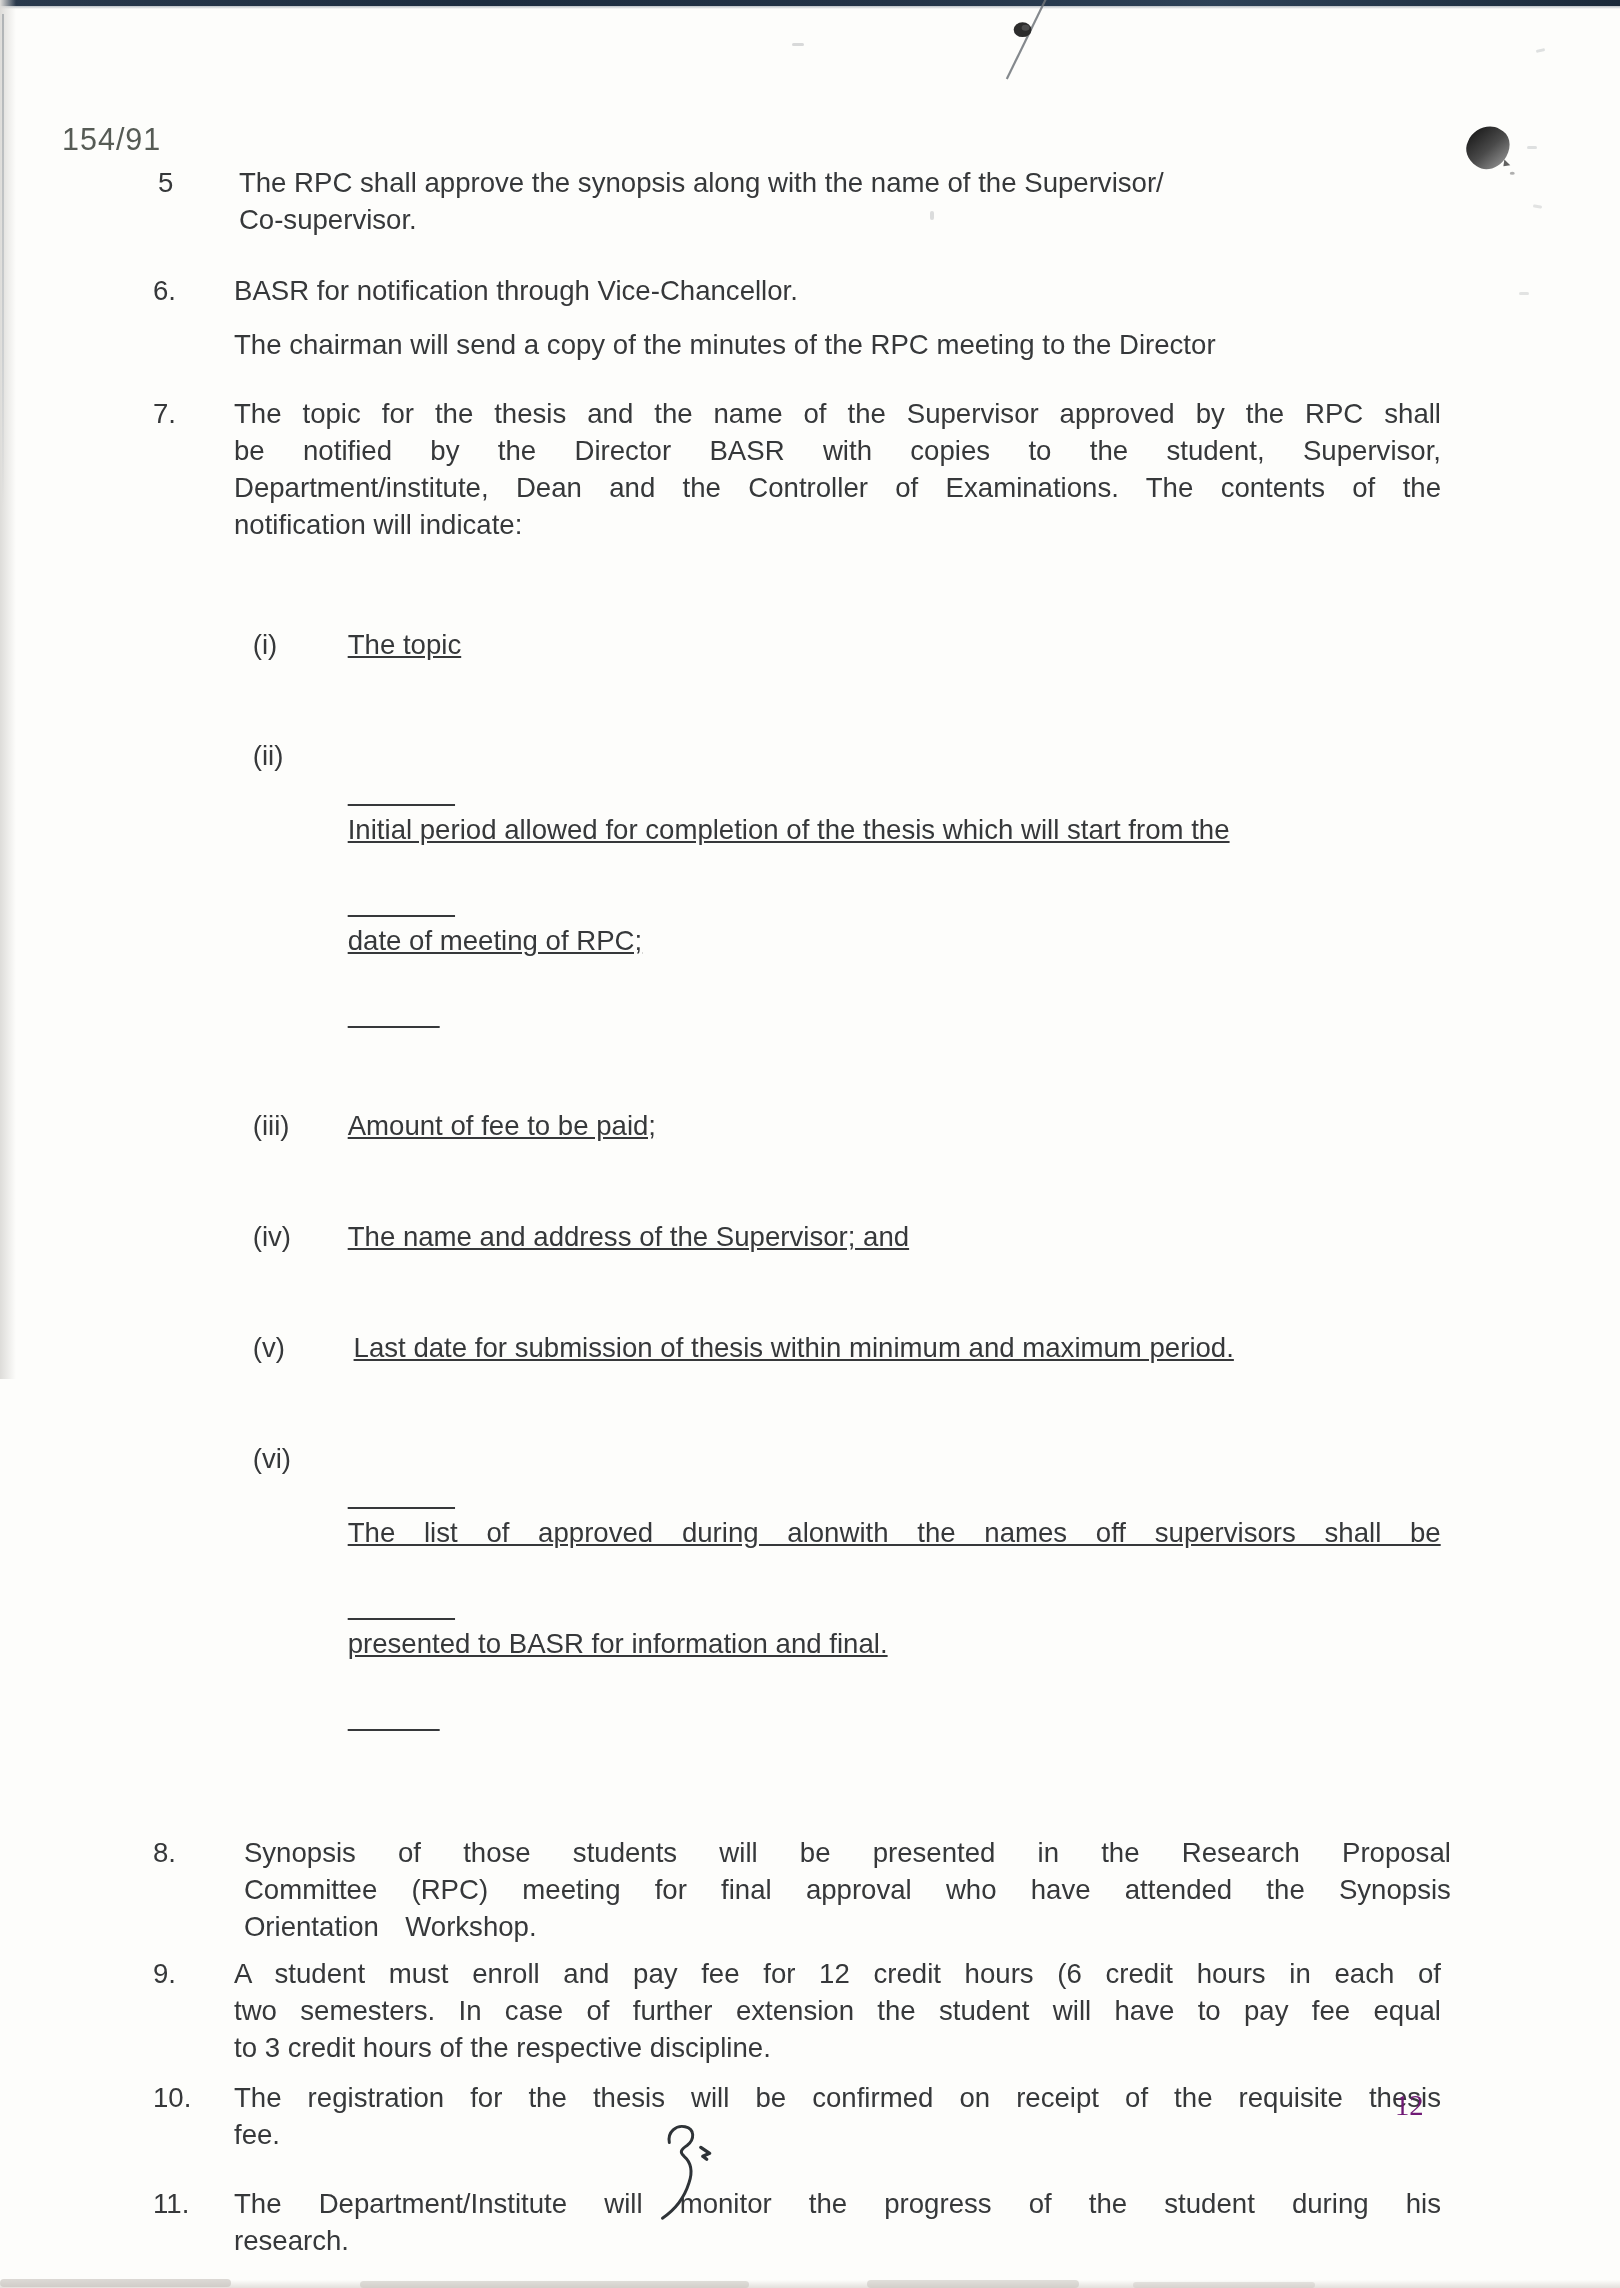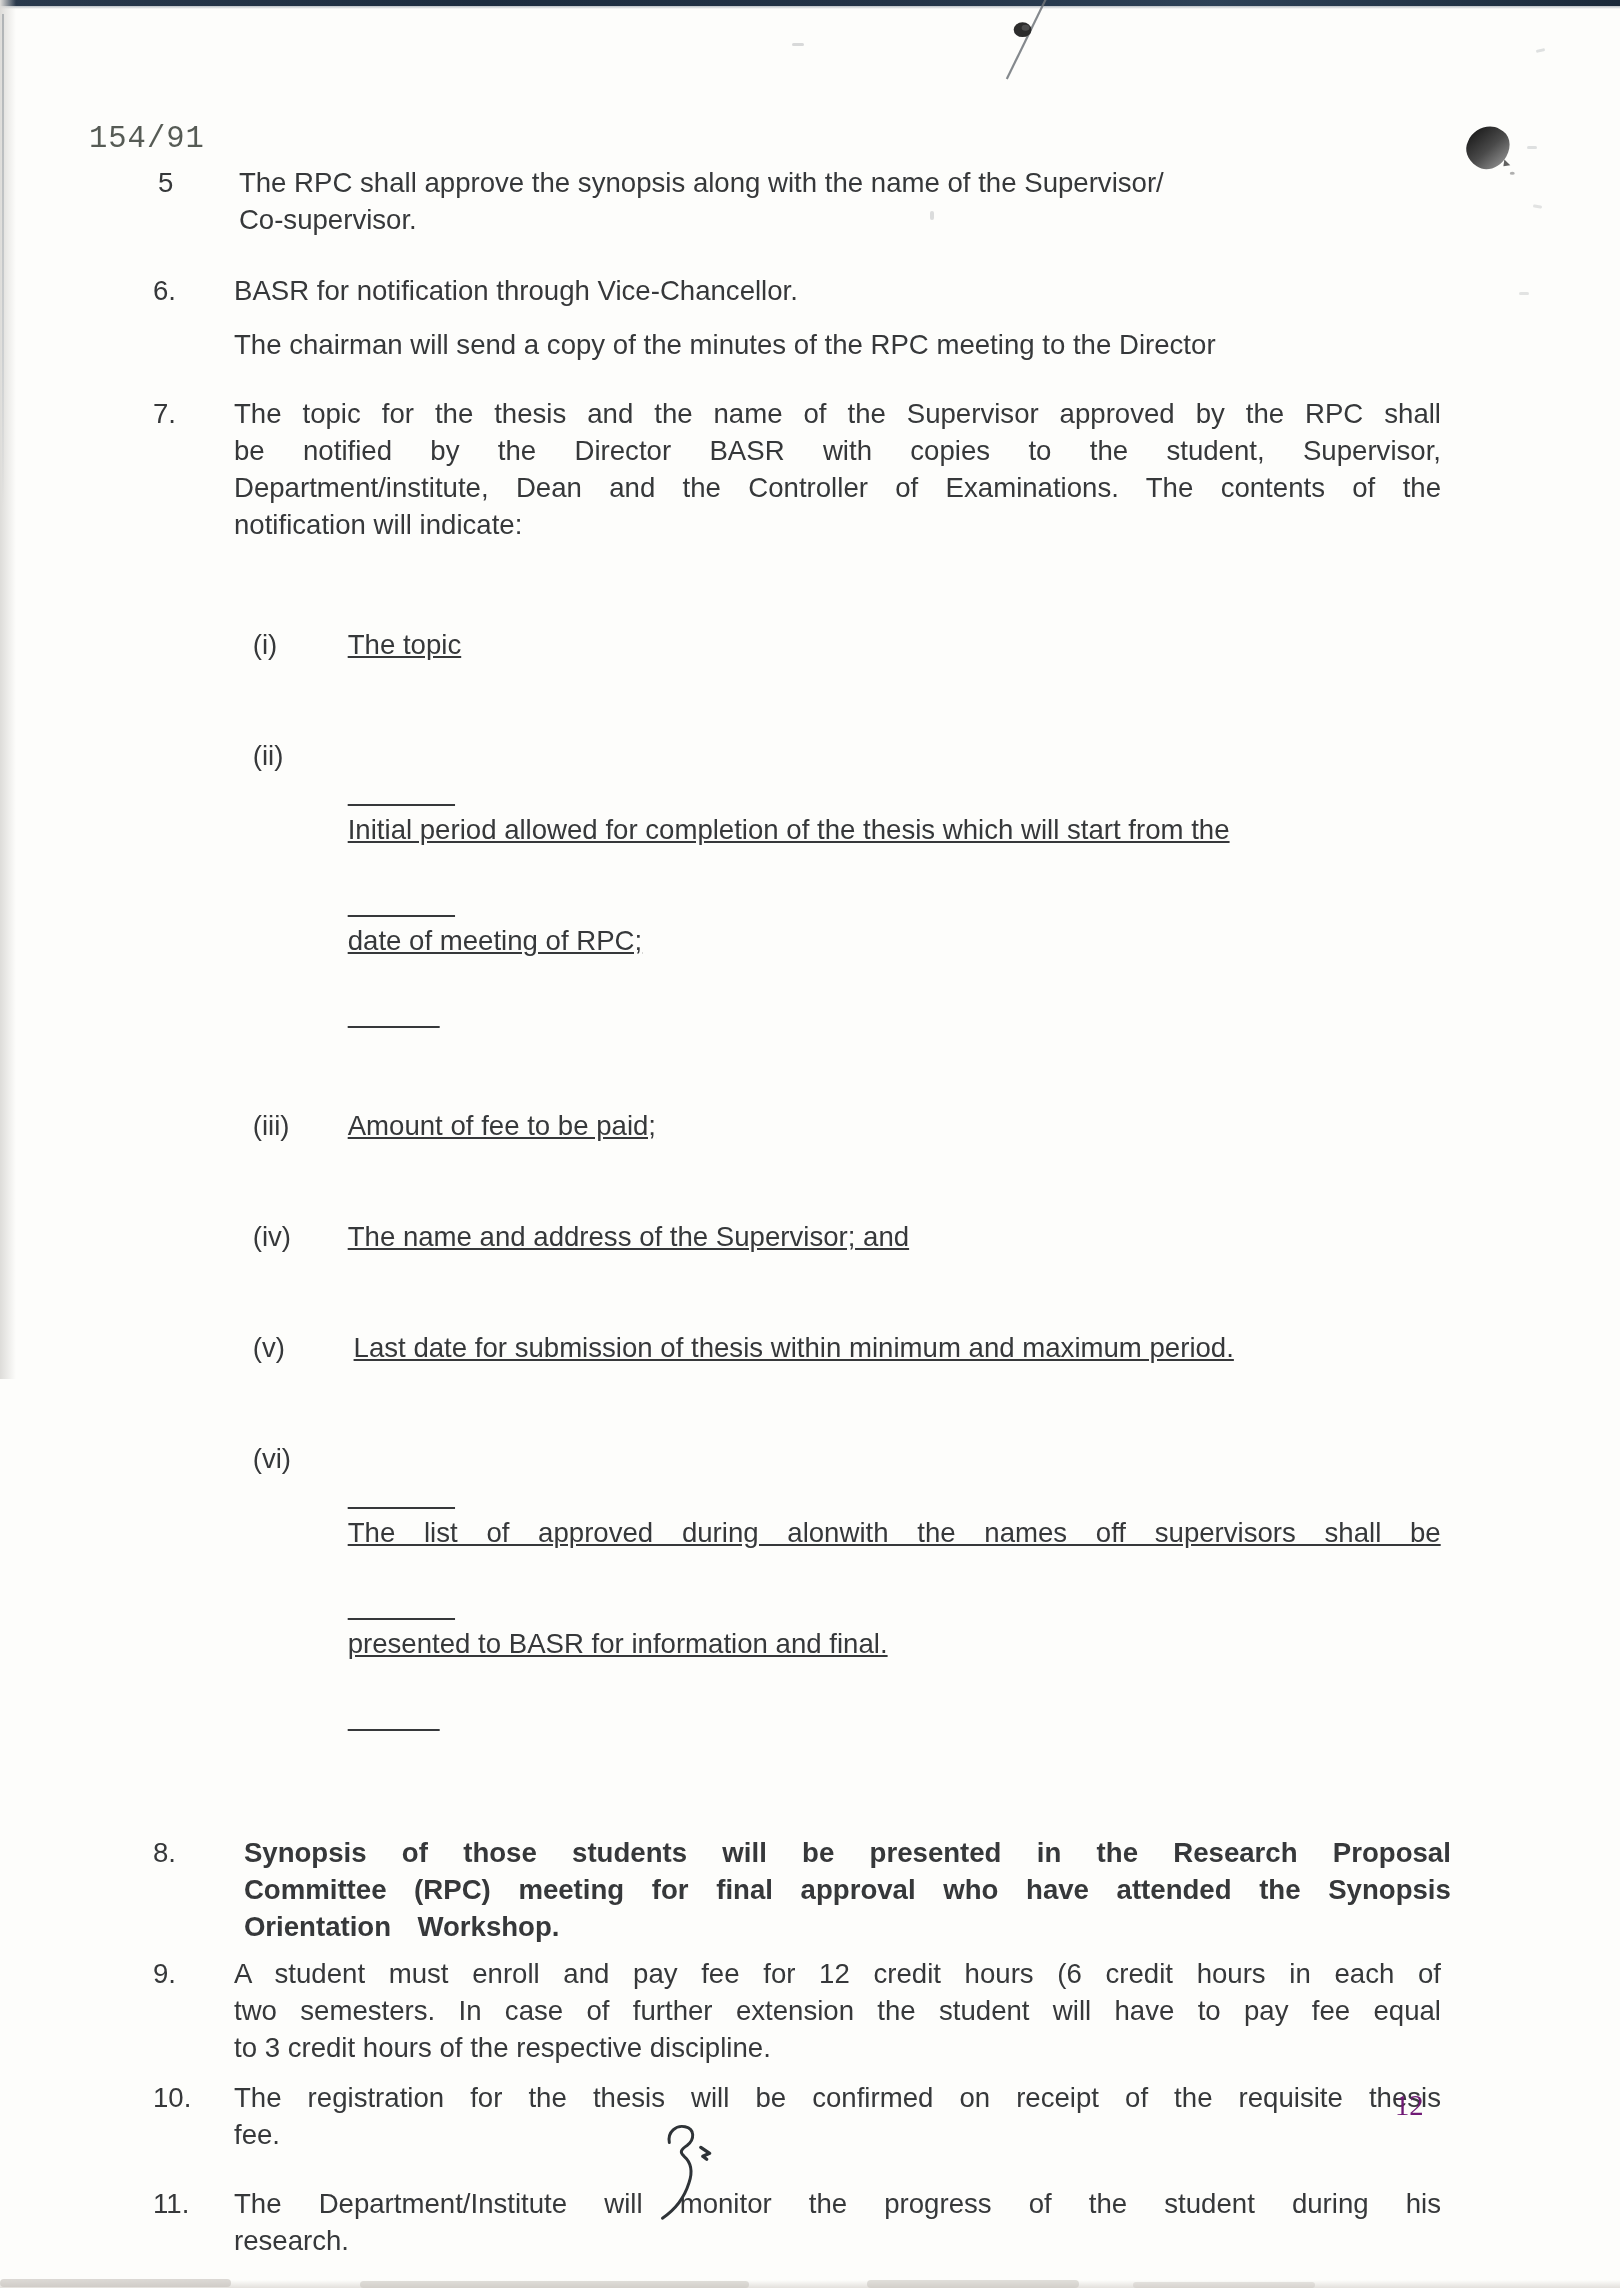--- a/index.html
+++ b/index.html
@@ -33,22 +33,22 @@
   .speck{position:absolute;background:#b9bcbe;border-radius:2px;}
   .bottom-band{
     position:absolute;left:0;bottom:0;width:1620px;height:7.9px;
     background:linear-gradient(to top,#d8d4cf,rgba(255,255,255,0));
     opacity:.7;
   }
   .smudge{position:absolute;border-radius:3.9px;background:#bfbab4;}
   svg{position:absolute;overflow:visible;}
   
   .ref{
-    position:absolute;left:89px;top:122px;
-    font-family:Liberation Mono, monospace;
+    position:absolute;left:62px;top:122px;
+    font-family:Liberation Sans, sans-serif;
     font-size:30.5px;color:#565b55;letter-spacing:1px;
   }
   .pageno{
     position:absolute;left:1395px;top:2090px;
     font-family:"Liberation Serif", serif;
     font-size:28.6px;color:#701a75;
   }
   
   .content{position:absolute;left:153px;top:164px;width:1287px;}
   .row{display:grid;grid-template-columns:81px 1fr;}
@@ -162,21 +162,21 @@
               <div class="j">The list of approved during alonwith the names off supervisors shall be</div>
               <div class="l">presented to BASR for information and final.</div>
             </div>
           </div>
         </div>
       </div>
     </div>
 
     <div class="row m24 ws8">
       <span class="num">8.</span>
-      <div class="t" style="padding-left:9.9px;font-weight:bold;">
+      <div class="t" style="padding-left:9.9px;">
         <div class="j">Synopsis of those students will be presented in the Research Proposal</div>
         <div class="j">Committee (RPC) meeting for final approval who have attended the Synopsis</div>
         <div class="l">Orientation Workshop.</div>
       </div>
     </div>
 
     <div class="row m10">
       <span class="num">9.</span>
       <div class="t">
         <div class="j">A student must enroll and pay fee for 12 credit hours (6 credit hours in each of</div>

